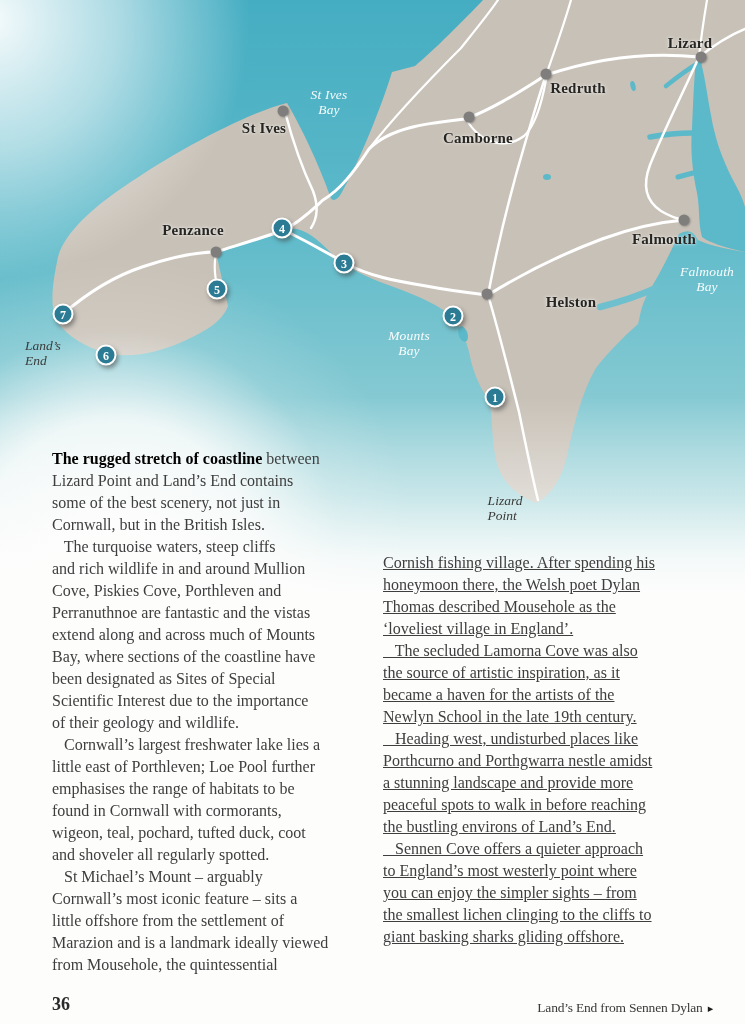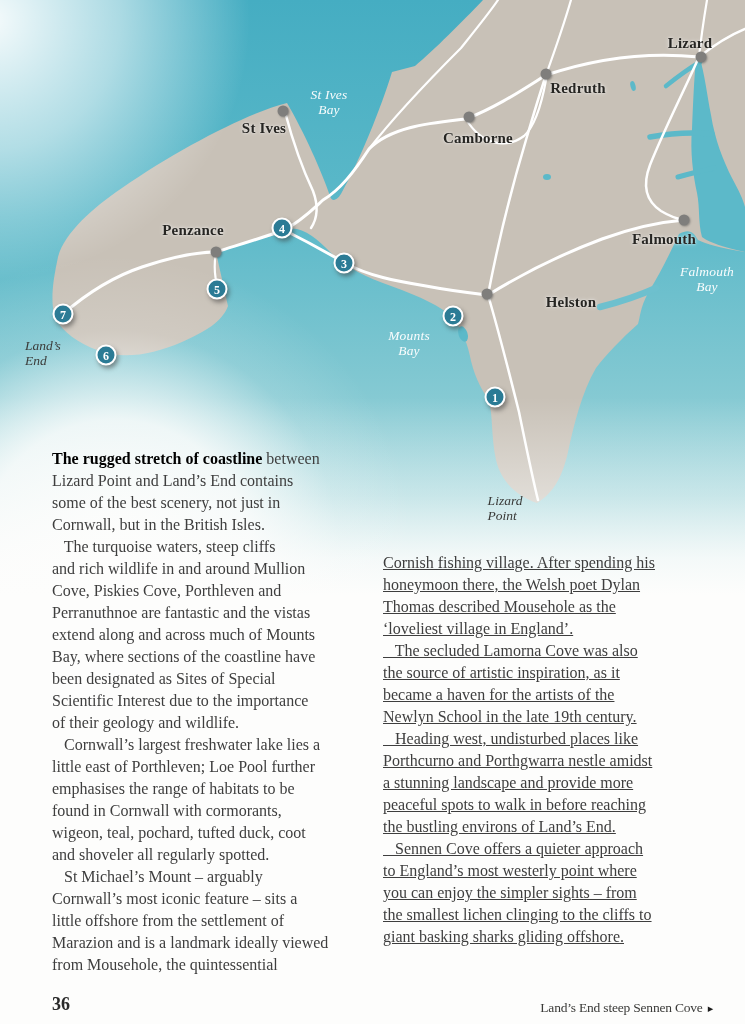--- a/index.html
+++ b/index.html
@@ -242,13 +242,13 @@
 a stunning landscape and provide more
 peaceful spots to walk in before reaching
 the bustling environs of Land’s End.
    Sennen Cove offers a quieter approach
 to England’s most westerly point where
 you can enjoy the simpler sights – from
 the smallest lichen clinging to the cliffs to
 giant basking sharks gliding offshore.</span></div>
 
 <div class="page-num">36</div>
-<div class="caption"><span>Land’s End steep Sennen Cove</span><span class="arrow">▸</span></div>
+<div class="caption"><span>Land’s End from Sennen Dylan</span><span class="arrow">▸</span></div>
 
 </body></html>

